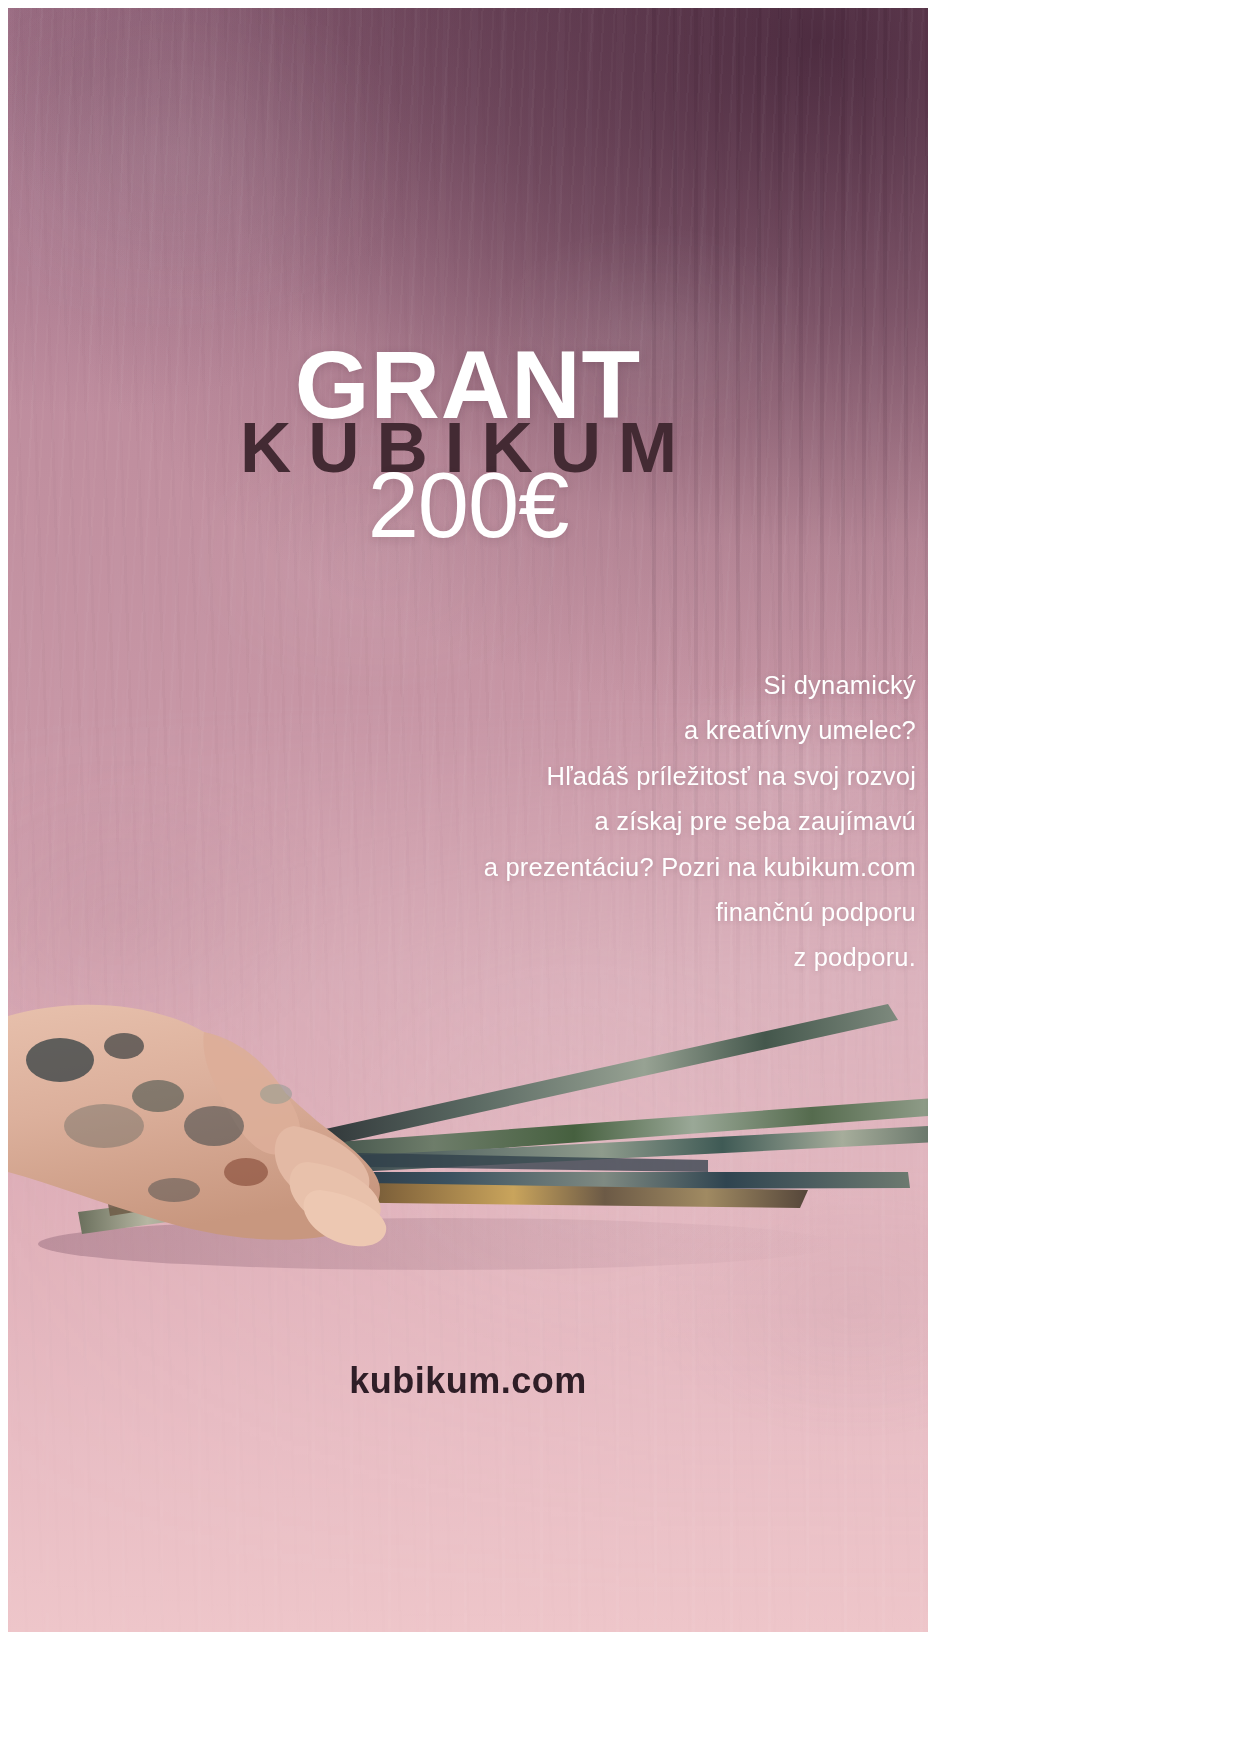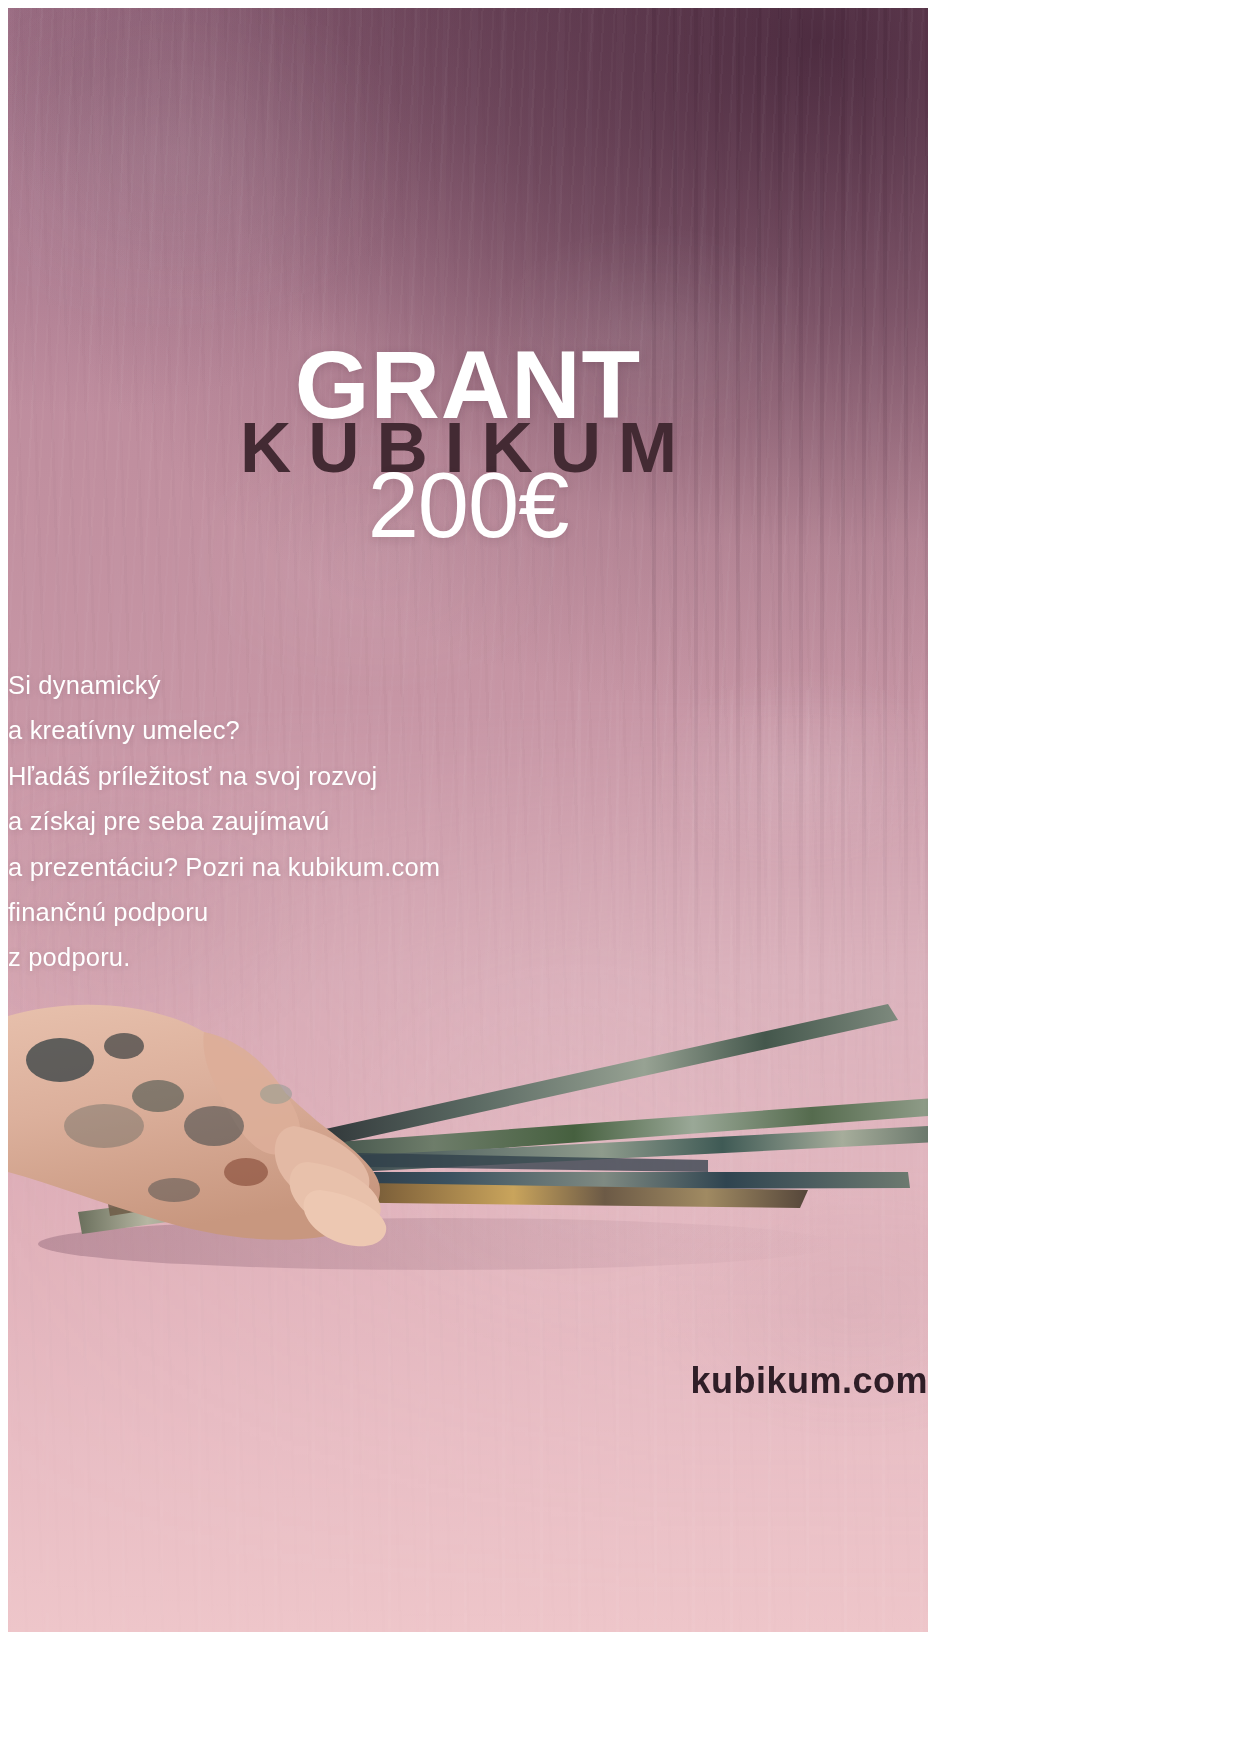--- a/index.html
+++ b/index.html
@@ -141,21 +141,21 @@
     margin: -24px 0 8px 0;
     text-shadow: 0 2px 10px rgba(60,30,45,0.14);
   }
 
   
   .body-copy {
     position: absolute;
     left: 0;
     right: 12px;
     top: 655px;
-    text-align: left;
+    text-align: right;
     color: #ffffff;
     font-size: 25.5px;
     line-height: 1.78;
     letter-spacing: 0.2px;
     font-weight: normal;
     text-shadow: 0 1px 6px rgba(70,38,55,0.16);
   }
   .body-copy div { white-space: nowrap; }
 
   
@@ -166,21 +166,21 @@
     width: 1010px;
     height: 300px;
   }
   .photo svg { display: block; }
 
   
   .footer-url {
     position: absolute;
     left: 0; right: 0;
     top: 1352px;
-    text-align: right;
+    text-align: center;
     color: #2f1e27;
     font-weight: bold;
     font-size: 36px;
     letter-spacing: 0.5px;
   }
 </style>
 </head>
 <body>
 
 <div class="poster">

